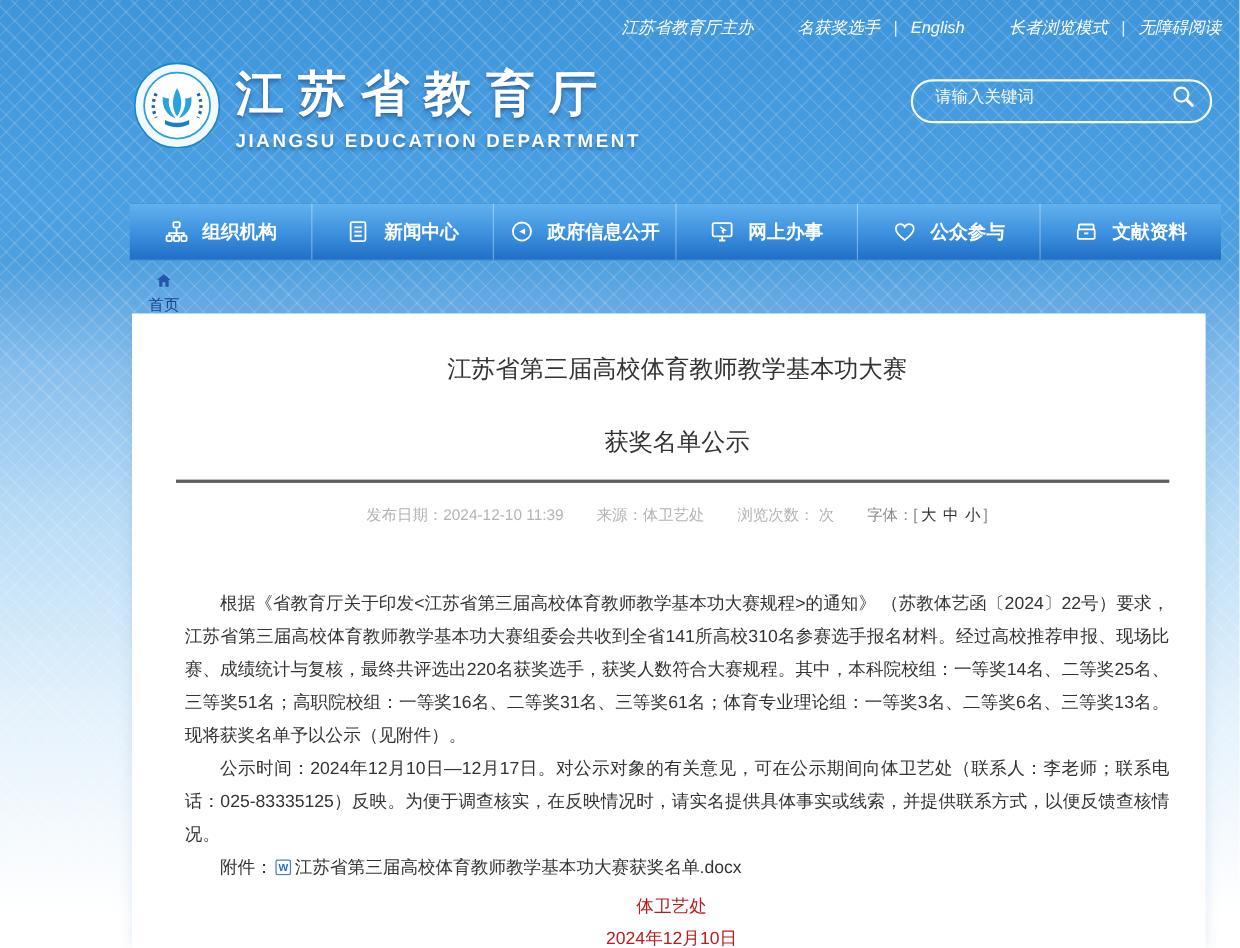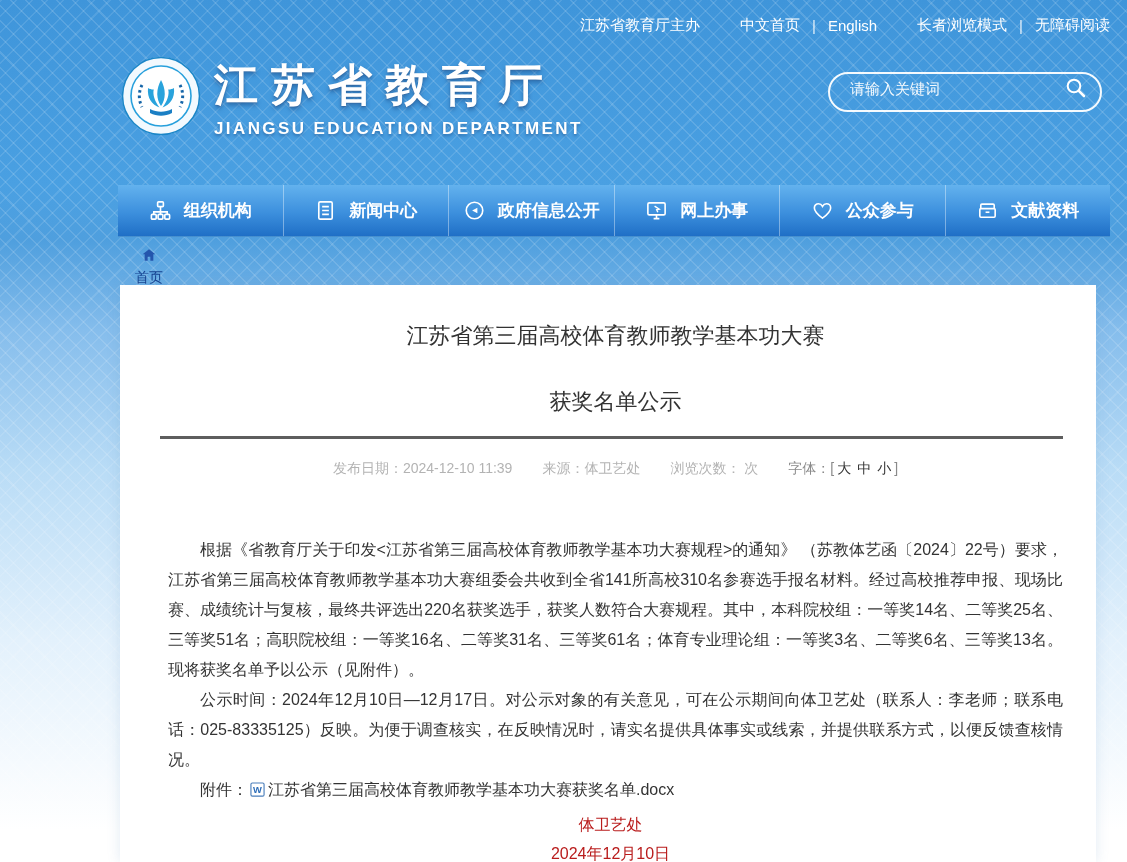--- a/index.html
+++ b/index.html
@@ -18,21 +18,21 @@
   .pattern-overlay {
     position: absolute; inset: 0; z-index: 1; pointer-events: none;
     background-image:
       repeating-linear-gradient(45deg, rgba(255,255,255,0.13) 0px, rgba(255,255,255,0.13) 1.5px, transparent 1.5px, transparent 11px),
       repeating-linear-gradient(135deg, rgba(255,255,255,0.10) 0px, rgba(255,255,255,0.10) 1.5px, transparent 1.5px, transparent 11px);
   }
   
   .topbar {
     position: absolute; top: 0; left: 0; right: 0; height: 50px; z-index: 2;
     display: flex; align-items: center; justify-content: flex-end;
-    padding-right: 17px; color: #ffffff; font-size: 15px;
+    padding-right: 17px; color: #ffffff; font-size: 15px; font-style: italic;
   }
   .topbar a { color: #fff; text-decoration: none; cursor: pointer; }
   .topbar .grp { display: flex; align-items: center; }
   .topbar .gap { width: 40px; }
   .topbar .sep { margin: 0 12px; opacity: .85; font-weight: 300; }
   
   .header { position: absolute; top: 50px; left: 0; right: 0; height: 135px; z-index: 2; }
   .logo-wrap {
     position: absolute; left: 121px; top: 6px; width: 80px; height: 80px; cursor: pointer;
   }
@@ -110,21 +110,21 @@
 
 <div class="page">
   <div class="pattern-overlay"></div>
 
   <div class="topbar">
     <div class="grp">
       <a>江苏省教育厅主办</a>
     </div>
     <div class="gap"></div>
     <div class="grp">
-      <a>中文首页</a>
+      <a>名获奖选手</a>
       <span class="sep">|</span>
       <a>English</a>
     </div>
     <div class="gap"></div>
     <div class="grp">
       <a>长者浏览模式</a>
       <span class="sep">|</span>
       <a>无障碍阅读</a>
     </div>
   </div>

